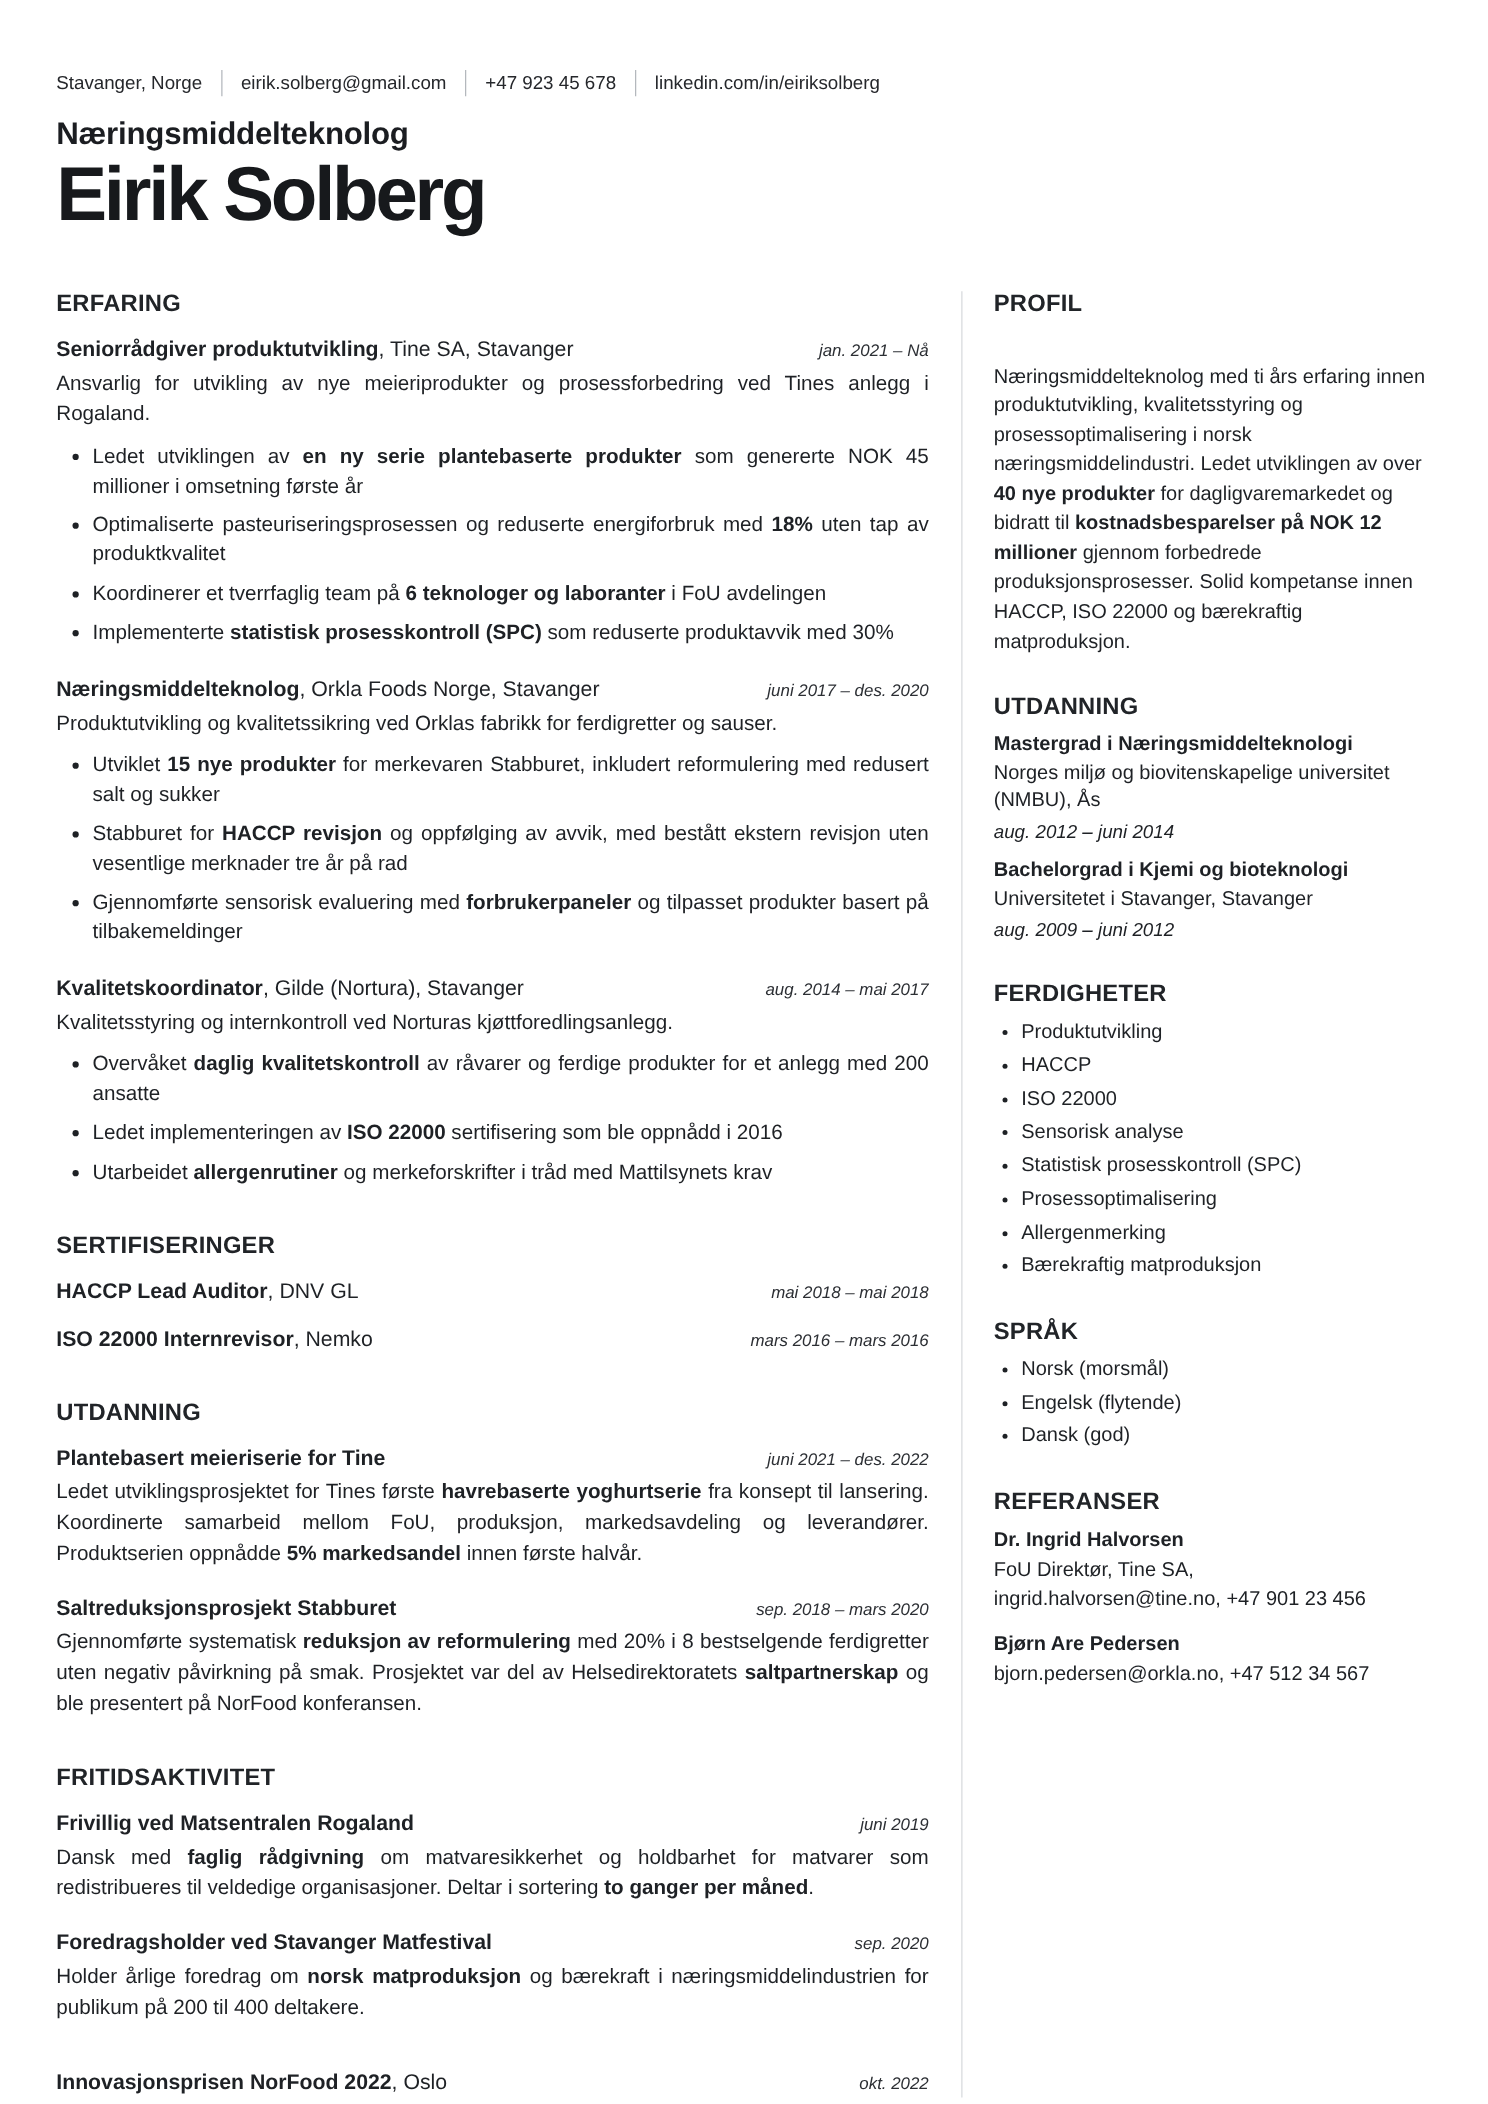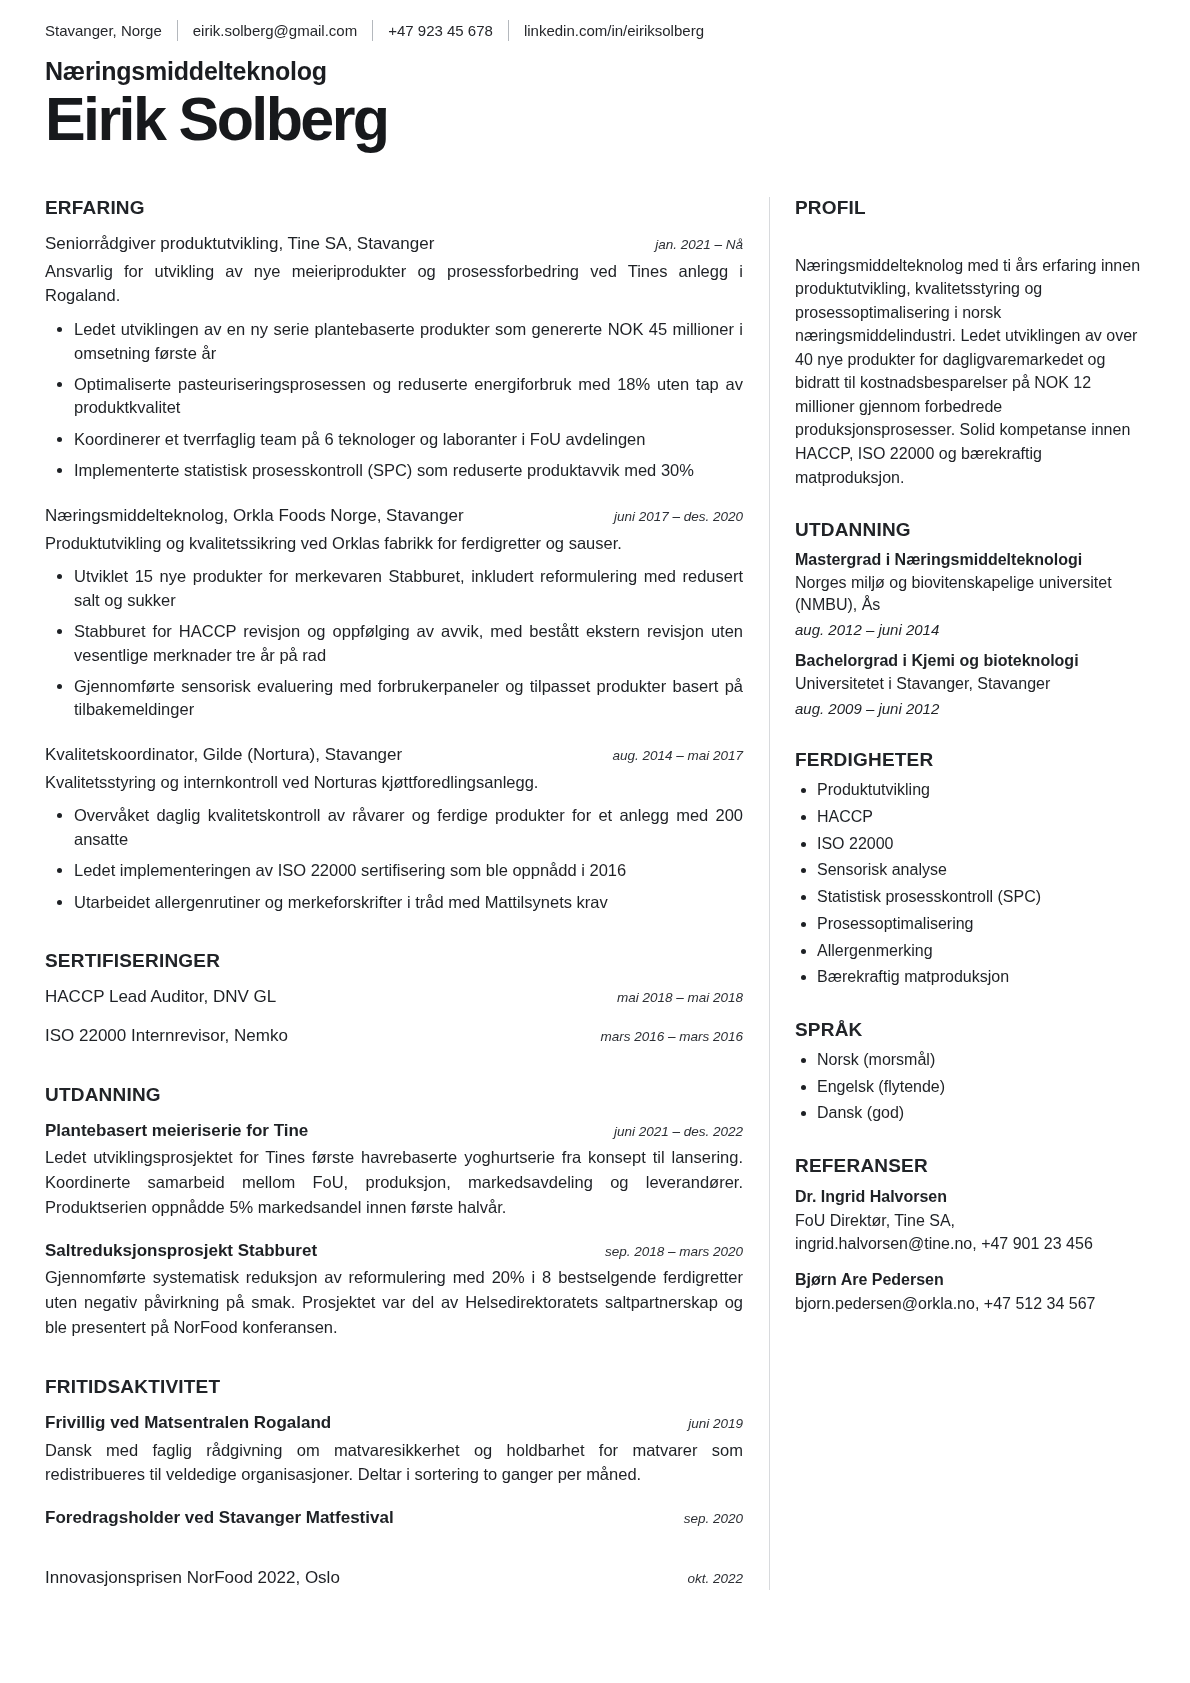--- a/index.html
+++ b/index.html
@@ -1,21 +1,21 @@
 <!DOCTYPE html>
 <html lang="no"><head>
 <meta charset="utf-8">
 <style>
   html,body{margin:0;padding:0;}
   body{
     width:1190px;height:1683px;overflow:hidden;background:#ffffff;
     color:#1e2125;font-family:"Liberation Sans",sans-serif;
     -webkit-font-smoothing:antialiased;
   }
-  .page{box-sizing:border-box;width:1190px;height:1683px;padding:20px 45px 0 45px;}
+  .page{box-sizing:border-box;width:1190px;height:1683px;padding:56px 45px 0 45px;}
   h1,h2,h3,p,ul{margin:0;padding:0;}
 
   
   .contact{display:flex;align-items:center;font-size:15px;color:#25272b;}
   .contact .sep{width:1px;height:21px;background:#b4b8bd;margin:0 15px;flex:0 0 auto;}
   .role{margin-top:16px;font-size:25px;font-weight:700;letter-spacing:-0.2px;color:#1b1d21;}
   .name{margin-top:1px;font-size:61px;font-weight:700;letter-spacing:-2.6px;line-height:1.08;color:#17191c;}
 
   
   .cols{display:flex;align-items:stretch;margin-top:44px;}
@@ -46,21 +46,21 @@
   .profile-text{font-size:16px;line-height:1.47;color:#1e2125;margin-top:35px;}
   .edu{margin-bottom:10px;}
   .edu-degree{font-size:16px;font-weight:700;line-height:1.42;}
   .edu-school{font-size:16px;line-height:1.42;}
   .edu-date{font-size:15px;font-style:italic;line-height:1.42;margin-top:2px;}
   .col-right ul{margin:2px 0 0;padding-left:22px;list-style:disc;}
   .col-right li{font-size:16px;line-height:1.42;margin-bottom:4px;}
   .ref{margin-bottom:12px;}
   .ref-name{font-size:16px;font-weight:700;line-height:1.5;}
   .ref-line{font-size:16px;line-height:1.45;}
-  strong{font-weight:400;}
+  strong{font-weight:700;}
 </style>
 </head>
 <body>
 
 <div class="page">
 
   <div>
     <div class="contact">
       <span>Stavanger, Norge</span>
       <span class="sep"></span>
@@ -163,20 +163,21 @@
             <h3 class="entry-title bold-title">Frivillig ved Matsentralen Rogaland</h3>
             <span class="entry-date">juni 2019</span>
           </div>
           <p class="entry-body"><span>Dansk med </span><strong>faglig rådgivning</strong><span> om matvaresikkerhet og holdbarhet for matvarer som redistribueres til veldedige organisasjoner. Deltar i sortering </span><strong>to ganger per måned</strong><span>.</span></p>
         </div>
         <div class="activity">
           <div class="entry-head">
             <h3 class="entry-title bold-title">Foredragsholder ved Stavanger Matfestival</h3>
             <span class="entry-date">sep. 2020</span>
           </div>
+          <p class="entry-body"><span>Holder årlige foredrag om </span><strong>norsk matproduksjon</strong><span> og bærekraft i næringsmiddelindustrien for publikum på 200 til 400 deltakere.</span></p>
         </div>
       </div>
 
       <div class="sec">
         <div class="award">
           <div class="entry-head">
             <h3 class="entry-title"><strong>Innovasjonsprisen NorFood 2022</strong><span>, Oslo</span></h3>
             <span class="entry-date">okt. 2022</span>
           </div>
 

